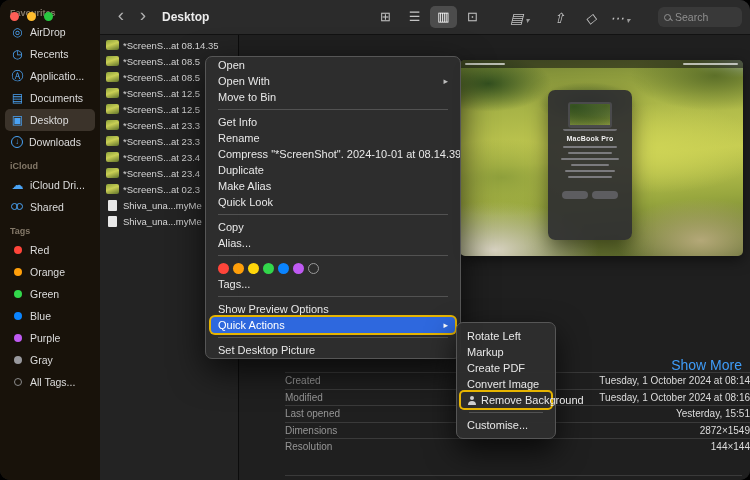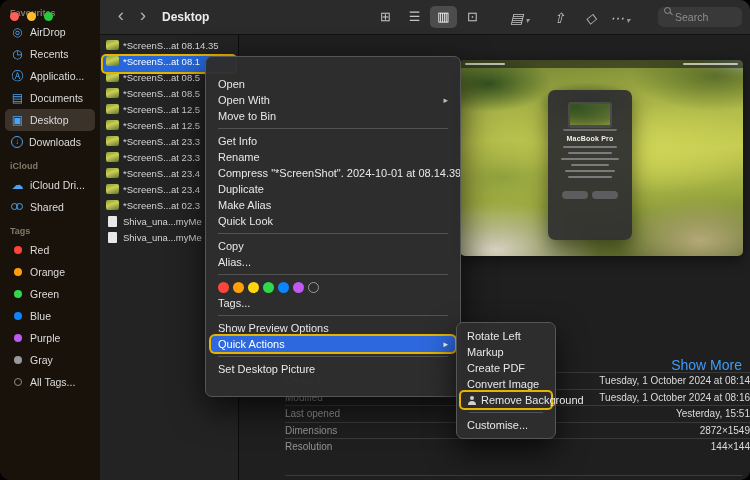--- a/index.html
+++ b/index.html
@@ -27,21 +27,21 @@
 
   
   .toolbar { position:absolute; left:100px; top:0; width:650px; height:35px; background:#2b2b2b; border-bottom:1px solid #121212; z-index:6; }
   .tbtn { position:absolute; top:8px; height:20px; line-height:20px; color:#c4c4c4; font-size:14px; text-align:center; min-width:18px; }
   .tbtn.nav { font-size:19px; top:5px; color:#b0b0b0; }
   .ttitle { position:absolute; left:62px; top:10px; font-size:12px; font-weight:bold; color:#ececec; }
   .viewgroup { position:absolute; left:272px; top:6px; display:flex; gap:2px; }
   .vbtn { width:27px; height:22px; line-height:22px; text-align:center; color:#c4c4c4; font-size:13px; border-radius:5px; }
   .vbtn.selected { background:#4c4c4c; color:#fff; }
   .tbtn .chev { font-size:8px; color:#9a9a9a; margin-left:2px; }
-  .search { position:absolute; right:8px; top:7px; width:84px; height:20px; background:rgba(255,255,255,.07); border-radius:6px; display:flex; gap:4px; padding:0 6px; }
+  .search { position:absolute; right:8px; top:7px; width:84px; height:20px; background:rgba(255,255,255,.07); border-radius:6px; display:flex; align-items:center; gap:4px; padding:0 6px; }
   .mag { width:7px; height:7px; border:1.4px solid #8f8f8f; border-radius:50%; position:relative; flex:0 0 7px; }
   .mag::after { content:""; position:absolute; width:4px; height:1.4px; background:#8f8f8f; transform:rotate(45deg); right:-3px; bottom:-1px; }
   .search input { background:transparent; border:none; outline:none; width:100%; color:#cfcfcf; font-size:10.5px; }
   .search input::placeholder { color:#8f8f8f; }
 
   
   .vdiv { position:absolute; left:238px; top:35px; width:1px; height:445px; background:#0c0c0c; z-index:12; }
   .filecol { position:absolute; left:100px; top:35px; width:138px; height:445px; background:#232323; padding-top:5px; z-index:10; }
   .frow { display:flex; align-items:flex-start; gap:4px; height:16px; padding:0 3px; margin:0 3px; font-size:9.5px; color:#d6d6d6; border-radius:3px; white-space:nowrap; overflow:hidden; }
   .frow.selected { background:#2667d9; color:#fff; box-shadow:0 0 0 2px #e6b400; position:relative; z-index:60; }
@@ -73,21 +73,21 @@
   .abtns { margin-top:7px; }
   .abtn { display:inline-block; width:26px; height:8px; border-radius:4px; background:#5d5d60; margin:0 2px; }
 
   .showmore { position:absolute; right:8px; top:322px; font-size:14px; color:#3f9cf8; }
   .meta { position:absolute; left:46px; right:0; top:337px; }
   .meta-row { display:flex; justify-content:space-between; align-items:center; height:16.5px; border-top:1px solid #3a3a3a; font-size:10px; }
   .meta-row .k { color:#969696; } .meta-row .v { color:#dcdcdc; }
   .tags-heading { position:absolute; left:46px; top:440px; font-size:10.5px; font-weight:bold; color:#969696; border-top:1px solid #3a3a3a; right:8px; padding-top:7px; }
 
   
-  .ctx { position:absolute; left:205px; top:56px; width:256px; background:rgba(45,45,45,.97); border:1px solid #565656; border-radius:7px; padding:19px 0; z-index:50; box-shadow:0 12px 34px rgba(0,0,0,.7); font-size:11px; color:#e8e8e8; }
+  .ctx { position:absolute; left:205px; top:56px; width:256px; background:rgba(45,45,45,.97); border:1px solid #565656; border-radius:7px; padding:0 0; z-index:50; box-shadow:0 12px 34px rgba(0,0,0,.7); font-size:11px; color:#e8e8e8; }
   .mi { height:16px; line-height:16px; padding:0 12px; display:flex; justify-content:space-between; align-items:center; white-space:nowrap; overflow:hidden; }
   .mi .arrow { font-size:9px; color:#bdbdbd; }
   .mi.hl { margin:0 5px; padding:0 7px; border-radius:4px; background:#2e68de; color:#fff; box-shadow:0 0 0 2px #e6b400; }
   .mi.hl .arrow { color:#fff; }
   .mdiv { border:none; border-top:1px solid #525252; margin:4px 12px; }
   .tagrow { display:flex; align-items:center; height:16px; padding:0 10px; }
   .mtag { width:11px; height:11px; border-radius:50%; margin:0 2px; }
   .mtag.empty { background:transparent; border:1.2px solid #9a9a9a; }
 
   
@@ -197,24 +197,20 @@
     <div class="search">
       <span class="mag"></span>
       <input placeholder="Search" style="">
     </div>
   </header>
 
   <section class="filecol">
     <div class="frow">
         <span class="thumb"></span>
         <span>*ScreenS...at 08.14.35</span>
-      </div>
-    <div class="frow selected">
-        <span class="thumb"></span>
-        <span>*ScreenS...at 08.1</span>
       </div>
     <div class="frow">
         <span class="thumb"></span>
         <span>*ScreenS...at 08.5</span>
       </div>
     <div class="frow">
         <span class="thumb"></span>
         <span>*ScreenS...at 08.5</span>
       </div>
     <div class="frow">

